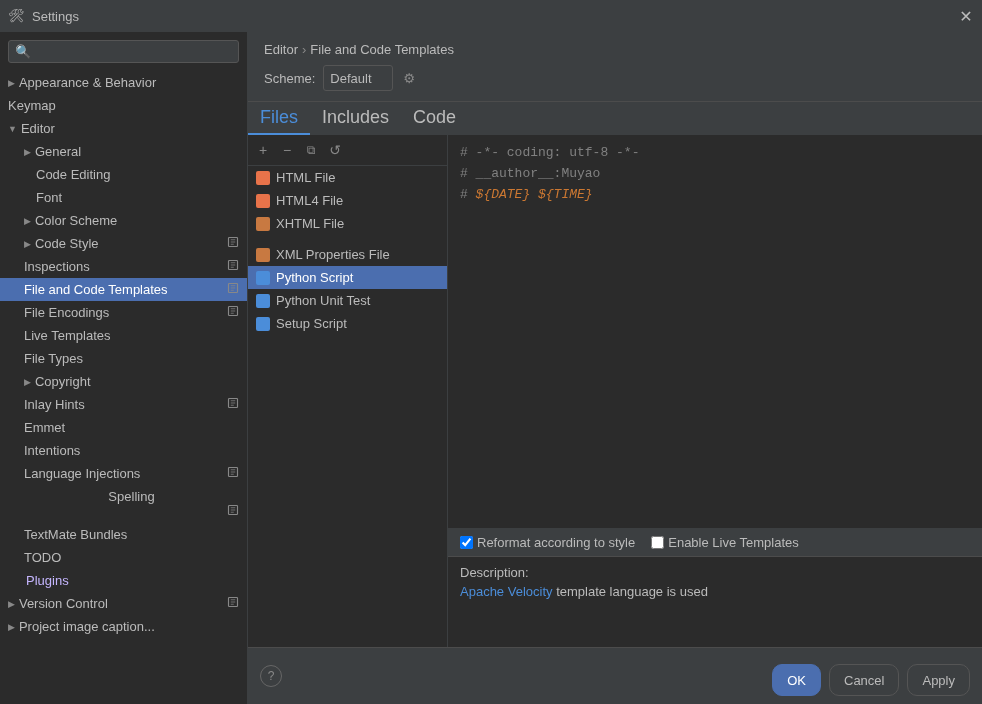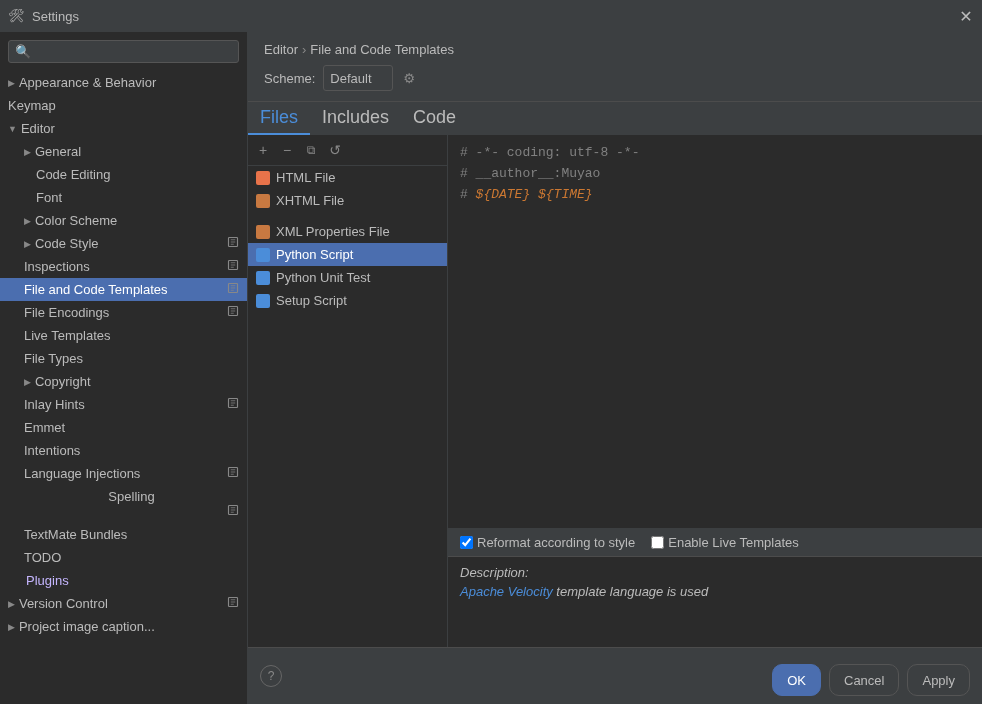--- a/index.html
+++ b/index.html
@@ -213,21 +213,20 @@
       color: #bbbbbb;
       cursor: pointer;
     }
     .checkbox-row input[type=checkbox] { cursor: pointer; }
 
     .description-panel {
       background: #2b2b2b;
       padding: 8px 12px;
       min-height: 90px;
       flex-shrink: 0;
-      font-style: italic;
     }
     .description-label { color: #bbbbbb; margin-bottom: 4px; font-size: 13px; }
     .description-text { color: #bbbbbb; font-size: 13px; }
     .desc-link { color: #4b8dd9; text-decoration: none; }
 
     
     .footer {
       background: #3c3f41;
       padding: 8px 12px;
       display: flex;
@@ -461,20 +460,24 @@
             <button class="tree-btn">−</button>
             <button class="tree-btn" style="font-size:12px;">⧉</button>
             <button class="tree-btn">↺</button>
           </div>
           <div class="tree-items" id="file-tree">
               <div class="tree-item" style="display: flex; align-items: center; gap: 6px;">
     <span style="width:14px;height:14px;border-radius:2px;background:#e8734a;display:inline-block;flex-shrink:0;"></span>
     <span>HTML File</span>
   </div>
               <div class="tree-item" style="display: flex; align-items: center; gap: 6px;">
+    <span style="width:14px;height:14px;border-radius:2px;background:#e8734a;display:inline-block;flex-shrink:0;"></span>
+    <span>HTML4 File</span>
+  </div>
+              <div class="tree-item" style="display: flex; align-items: center; gap: 6px;">
     <span style="width:14px;height:14px;border-radius:2px;background:#c87941;display:inline-block;flex-shrink:0;"></span>
     <span>XHTML File</span>
   </div>
               <div class="tree-item" style="display: flex; align-items: center; gap: 6px; margin-top: 8px;">
     <span style="width:14px;height:14px;border-radius:2px;background:#c87941;display:inline-block;flex-shrink:0;"></span>
     <span>XML Properties File</span>
   </div>
               <div class="tree-item selected" style="display: flex; align-items: center; gap: 6px;">
     <span style="width:14px;height:14px;border-radius:2px;background:#4b8dd9;display:inline-block;flex-shrink:0;"></span>
     <span>Python Script</span>

